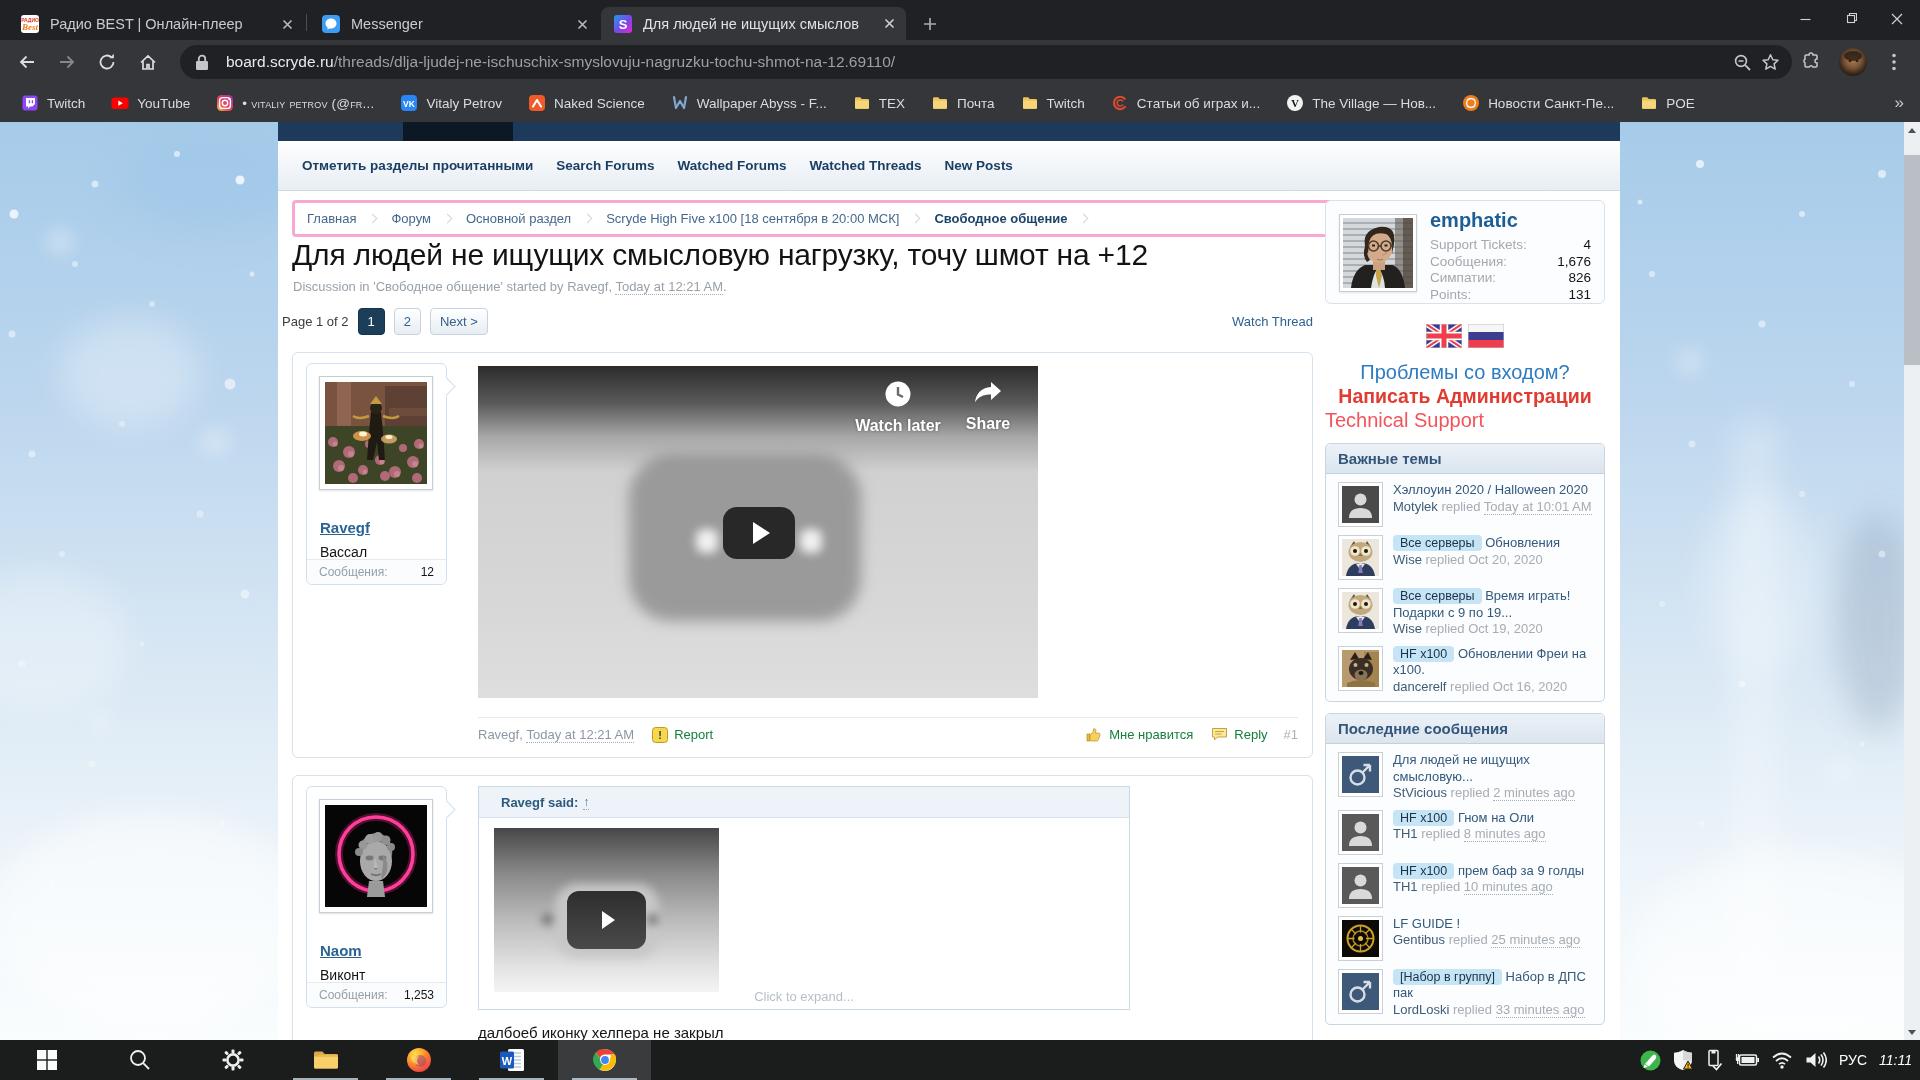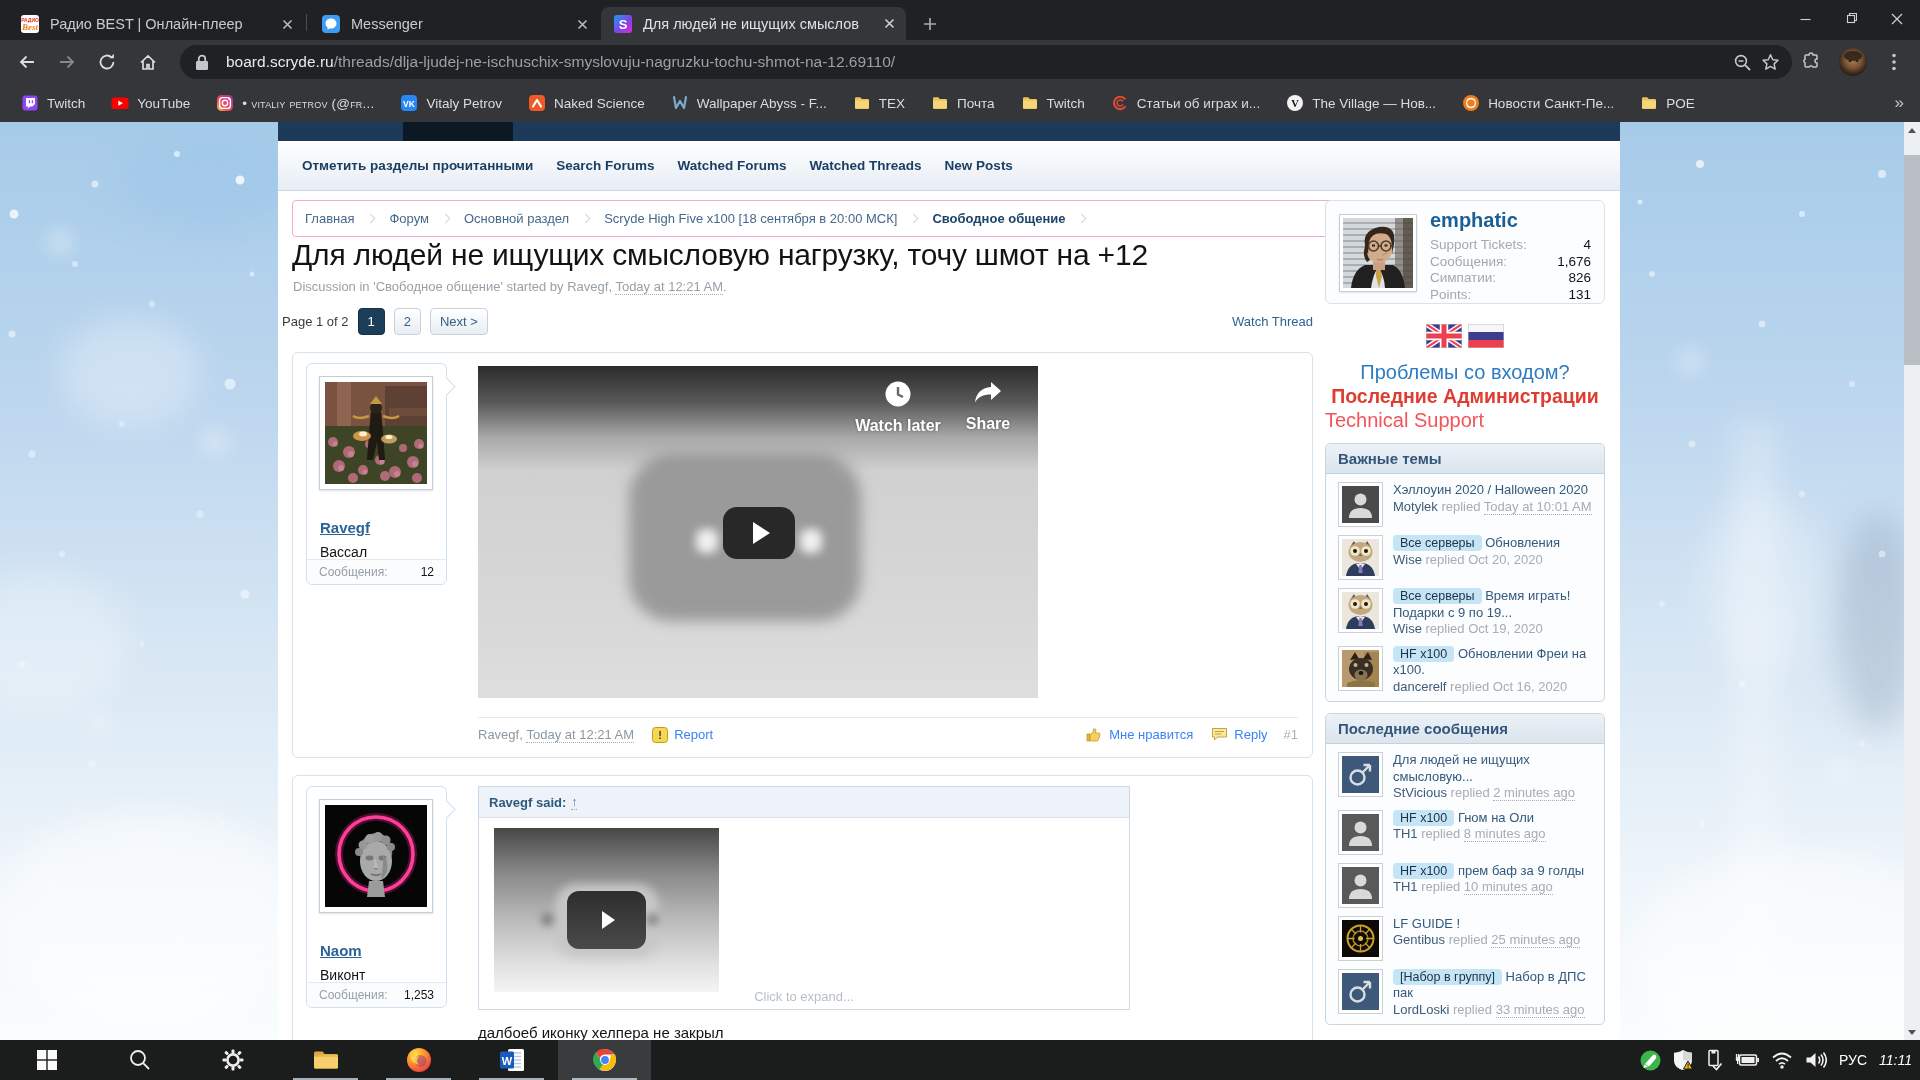--- a/index.html
+++ b/index.html
@@ -38,21 +38,21 @@
 .sb-tri-up{width:0;height:0;border-left:4px solid transparent;border-right:4px solid transparent;border-bottom:5px solid #4e5256;}
 .sb-tri-dn{width:0;height:0;border-left:4px solid transparent;border-right:4px solid transparent;border-top:5px solid #4e5256;}
 .sb-thumb{position:absolute;left:0;top:33px;width:16px;height:210px;background:#b9bfc4;}
 
 .content{position:absolute;left:278px;top:0;width:1342px;height:918px;background:#fff;}
 .site-navbar{position:relative;height:19px;background:#1d3a5a;}
 .site-navbar .nb-activetab{position:absolute;left:125px;top:0;width:110px;height:19px;background:#0c1824;}
 .menu-strip{height:50px;background:linear-gradient(#ffffff,#e7edf4);border-bottom:1px solid #cfd9e3;display:flex;align-items:center;padding-left:24px;}
 .menu-strip a{font-size:13.5px;font-weight:bold;color:#1b3f63;margin-right:23px;text-decoration:none;white-space:nowrap;}
 
-.breadcrumb{position:absolute;left:14px;top:78px;width:1134px;height:37px;background:#fff;border:1px solid #f9a8d4;border-radius:4px;display:flex;align-items:center;padding:0 12px;font-size:13px;color:#45688c;}
+.breadcrumb{position:absolute;left:14px;top:78px;width:1134px;height:37px;background:#fff;border:3px solid #f9a8d4;border-radius:4px;display:flex;align-items:center;padding:0 12px;font-size:13px;color:#45688c;}
 .crumb{white-space:nowrap;}
 .crumb.last{font-weight:bold;color:#1d4468;}
 .crumb-sep{flex:none;width:7px;height:7px;border-top:1px solid #ccd5dd;border-right:1px solid #ccd5dd;transform:rotate(45deg);margin:0 15px 0 13px;}
 .bc-grid{margin-left:auto;}
 
 .thread-title{position:absolute;left:14px;top:116px;font-size:30px;color:#131313;letter-spacing:-.2px;}
 .thread-desc{position:absolute;left:15px;top:157px;font-size:13px;color:#98a1a9;}
 .dotted-u{border-bottom:1px dotted #a6afb7;}
 
 .pagerow{position:absolute;left:4px;top:184px;height:30px;display:flex;align-items:center;font-size:13px;color:#3c3c3c;}
@@ -80,27 +80,27 @@
 .ve-pill{position:absolute;width:22px;height:24px;border-radius:8px;background:#f0f0f0;filter:blur(5px);}
 .ve-playbtn{position:absolute;left:245px;top:141px;width:72px;height:52px;border-radius:14px;background:#282828;display:flex;align-items:center;justify-content:center;}
 .ve-playtri{width:0;height:0;border-left:17px solid #fff;border-top:11px solid transparent;border-bottom:11px solid transparent;margin-left:4px;}
 .ve-ctrl{position:absolute;top:14px;width:120px;text-align:center;color:#fff;}
 .ve-ctrl .ve-label{font-size:16px;font-weight:bold;margin-top:9px;text-shadow:0 0 3px rgba(0,0,0,.4);}
 .ve-ctrl svg{margin:0 auto;}
 
 .post-footer{position:absolute;left:185px;right:14px;bottom:6px;height:34px;border-top:1px solid #e4eaf0;display:flex;align-items:center;font-size:13px;color:#8b98a3;}
 .pf-left{display:flex;align-items:center;}
 .pf-right{margin-left:auto;display:flex;align-items:center;}
-.pf-link{color:#3b82f6;}
+.pf-link{color:#15803d;}
 .pf-num{color:#a8b0b8;margin-left:16px;}
 .pf-ic{margin:0 6px 0 18px;}
 .pf-ic2{margin:0 7px 0 0;}
 
 .quote{position:absolute;left:0;top:0;width:652px;height:224px;border:1px solid #c9d9e6;background:#fff;}
-.quote-h{height:31px;background:#eef3f9;border-bottom:1px solid #d6e1eb;display:flex;align-items:center;padding:0 10px;font-size:13px;font-weight:bold;color:#2c5a7d;}
+.quote-h{height:31px;background:#eef3f9;border-bottom:1px solid #d6e1eb;display:flex;align-items:center;padding:0 22px;font-size:13px;font-weight:bold;color:#2c5a7d;}
 .quote-h .qarrow{font-weight:normal;margin-left:5px;color:#4a748f;font-size:12px;border-bottom:1px dotted #8fa8ba;}
 .qthumb{position:absolute;left:15px;top:41px;width:225px;height:164px;background:linear-gradient(180deg,#474747 0%,#8a8a8a 28%,#b9b9b9 55%,#e3e3e3 85%,#f4f4f4 100%);}
 .qt-outer{position:absolute;left:61px;top:56px;width:104px;height:74px;border-radius:22px;background:#c7c7c7;filter:blur(5px);}
 .qt-inner{position:absolute;left:73px;top:63px;width:79px;height:58px;border-radius:12px;background:linear-gradient(180deg,#2e2e2e,#4a4a4a);display:flex;align-items:center;justify-content:center;}
 .qt-dot{position:absolute;top:86px;width:11px;height:11px;border-radius:50%;background:#3a3a3a;opacity:.6;filter:blur(4px);}
 .qt-tri{width:0;height:0;border-left:13px solid #fff;border-top:9px solid transparent;border-bottom:9px solid transparent;margin-left:3px;}
 .q-expand{position:absolute;left:0;bottom:5px;width:100%;text-align:center;font-size:13px;color:#b6bfc7;}
 .p2-text{position:absolute;left:185px;top:248px;font-size:15px;color:#141414;}
 
 .sidebar{position:absolute;left:1047px;top:78px;width:280px;}
@@ -718,21 +718,21 @@
           <rect width="36" height="24" fill="none" stroke="#b9c2cc" stroke-width="1"></rect>
         </svg>
         <svg width="36" height="24" viewBox="0 0 36 24">
           <rect width="36" height="8" fill="#f6f6f6"></rect>
           <rect y="8" width="36" height="8" fill="#3d3c8e"></rect>
           <rect y="16" width="36" height="8" fill="#ef3f4f"></rect>
           <rect width="36" height="24" fill="none" stroke="#b9c2cc" stroke-width="1"></rect>
         </svg>
       </div>
       <div class="sb-link1">Проблемы со входом?</div>
-      <div class="sb-link2">Последние Администрации</div>
+      <div class="sb-link2">Написать Администрации</div>
       <div class="sb-link3">Technical Support</div>
 
       <div class="sblock">
         <div class="sb-h">Важные темы</div>
         <div class="sb-body">
           <div class="sitem">
             <span class="sav">
                   <svg viewBox="0 0 37 37">
                     <rect width="37" height="37" fill="#4a4a4a"></rect>
                     <circle cx="18.5" cy="13.5" r="6" fill="#d9d9d9"></circle>

